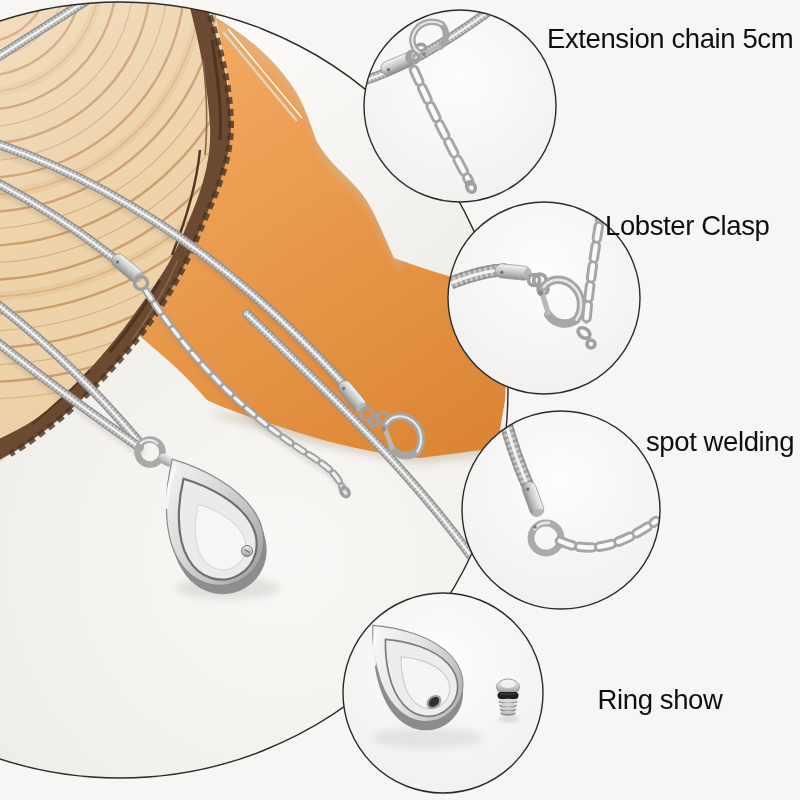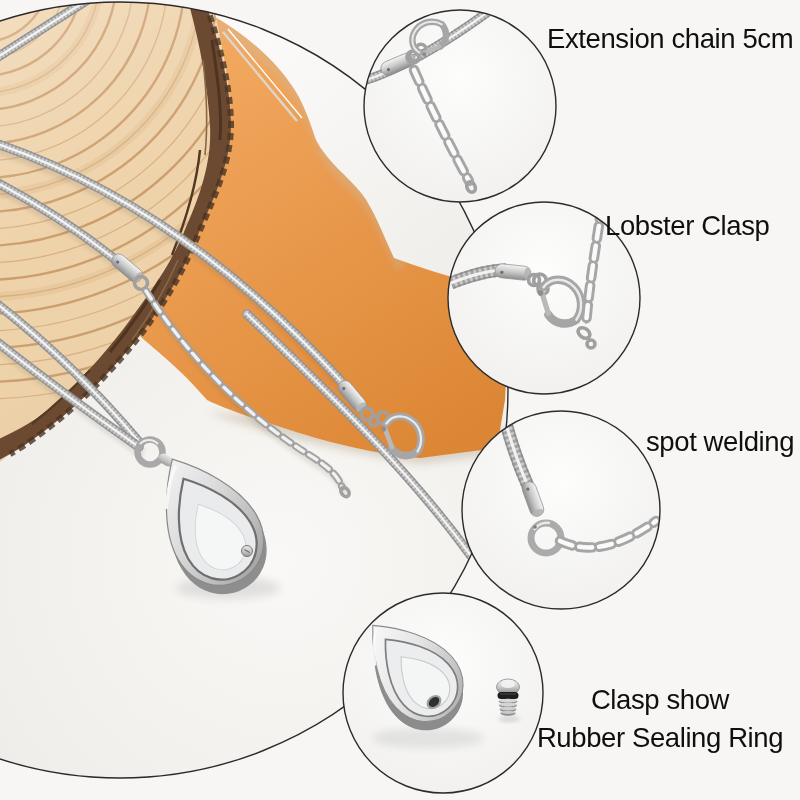--- a/index.html
+++ b/index.html
@@ -362,16 +362,15 @@
           <ellipse cx="0" cy="25.4" rx="7.3" ry="1.7" fill="#c9c9c9"></ellipse>
     </g>
   </g>
   <circle class="coutline" cx="443" cy="693" r="100"></circle>
 </svg>
 
 <div class="callout-label" style="left:547px;top:22px;">Extension chain 5cm</div>
 <div class="callout-label" style="left:605px;top:209px;">Lobster Clasp</div>
 <div class="callout-label" style="left:646px;top:425px;">spot welding</div>
 <div class="callout-label callout-label-2line" style="left:660px;top:681px;">
-  <div>Clasp show</div>
-  <div>Rubber Sealing Ring</div>
+  <div>Ring show</div>
 </div>
 </div>
 
 </body></html>

